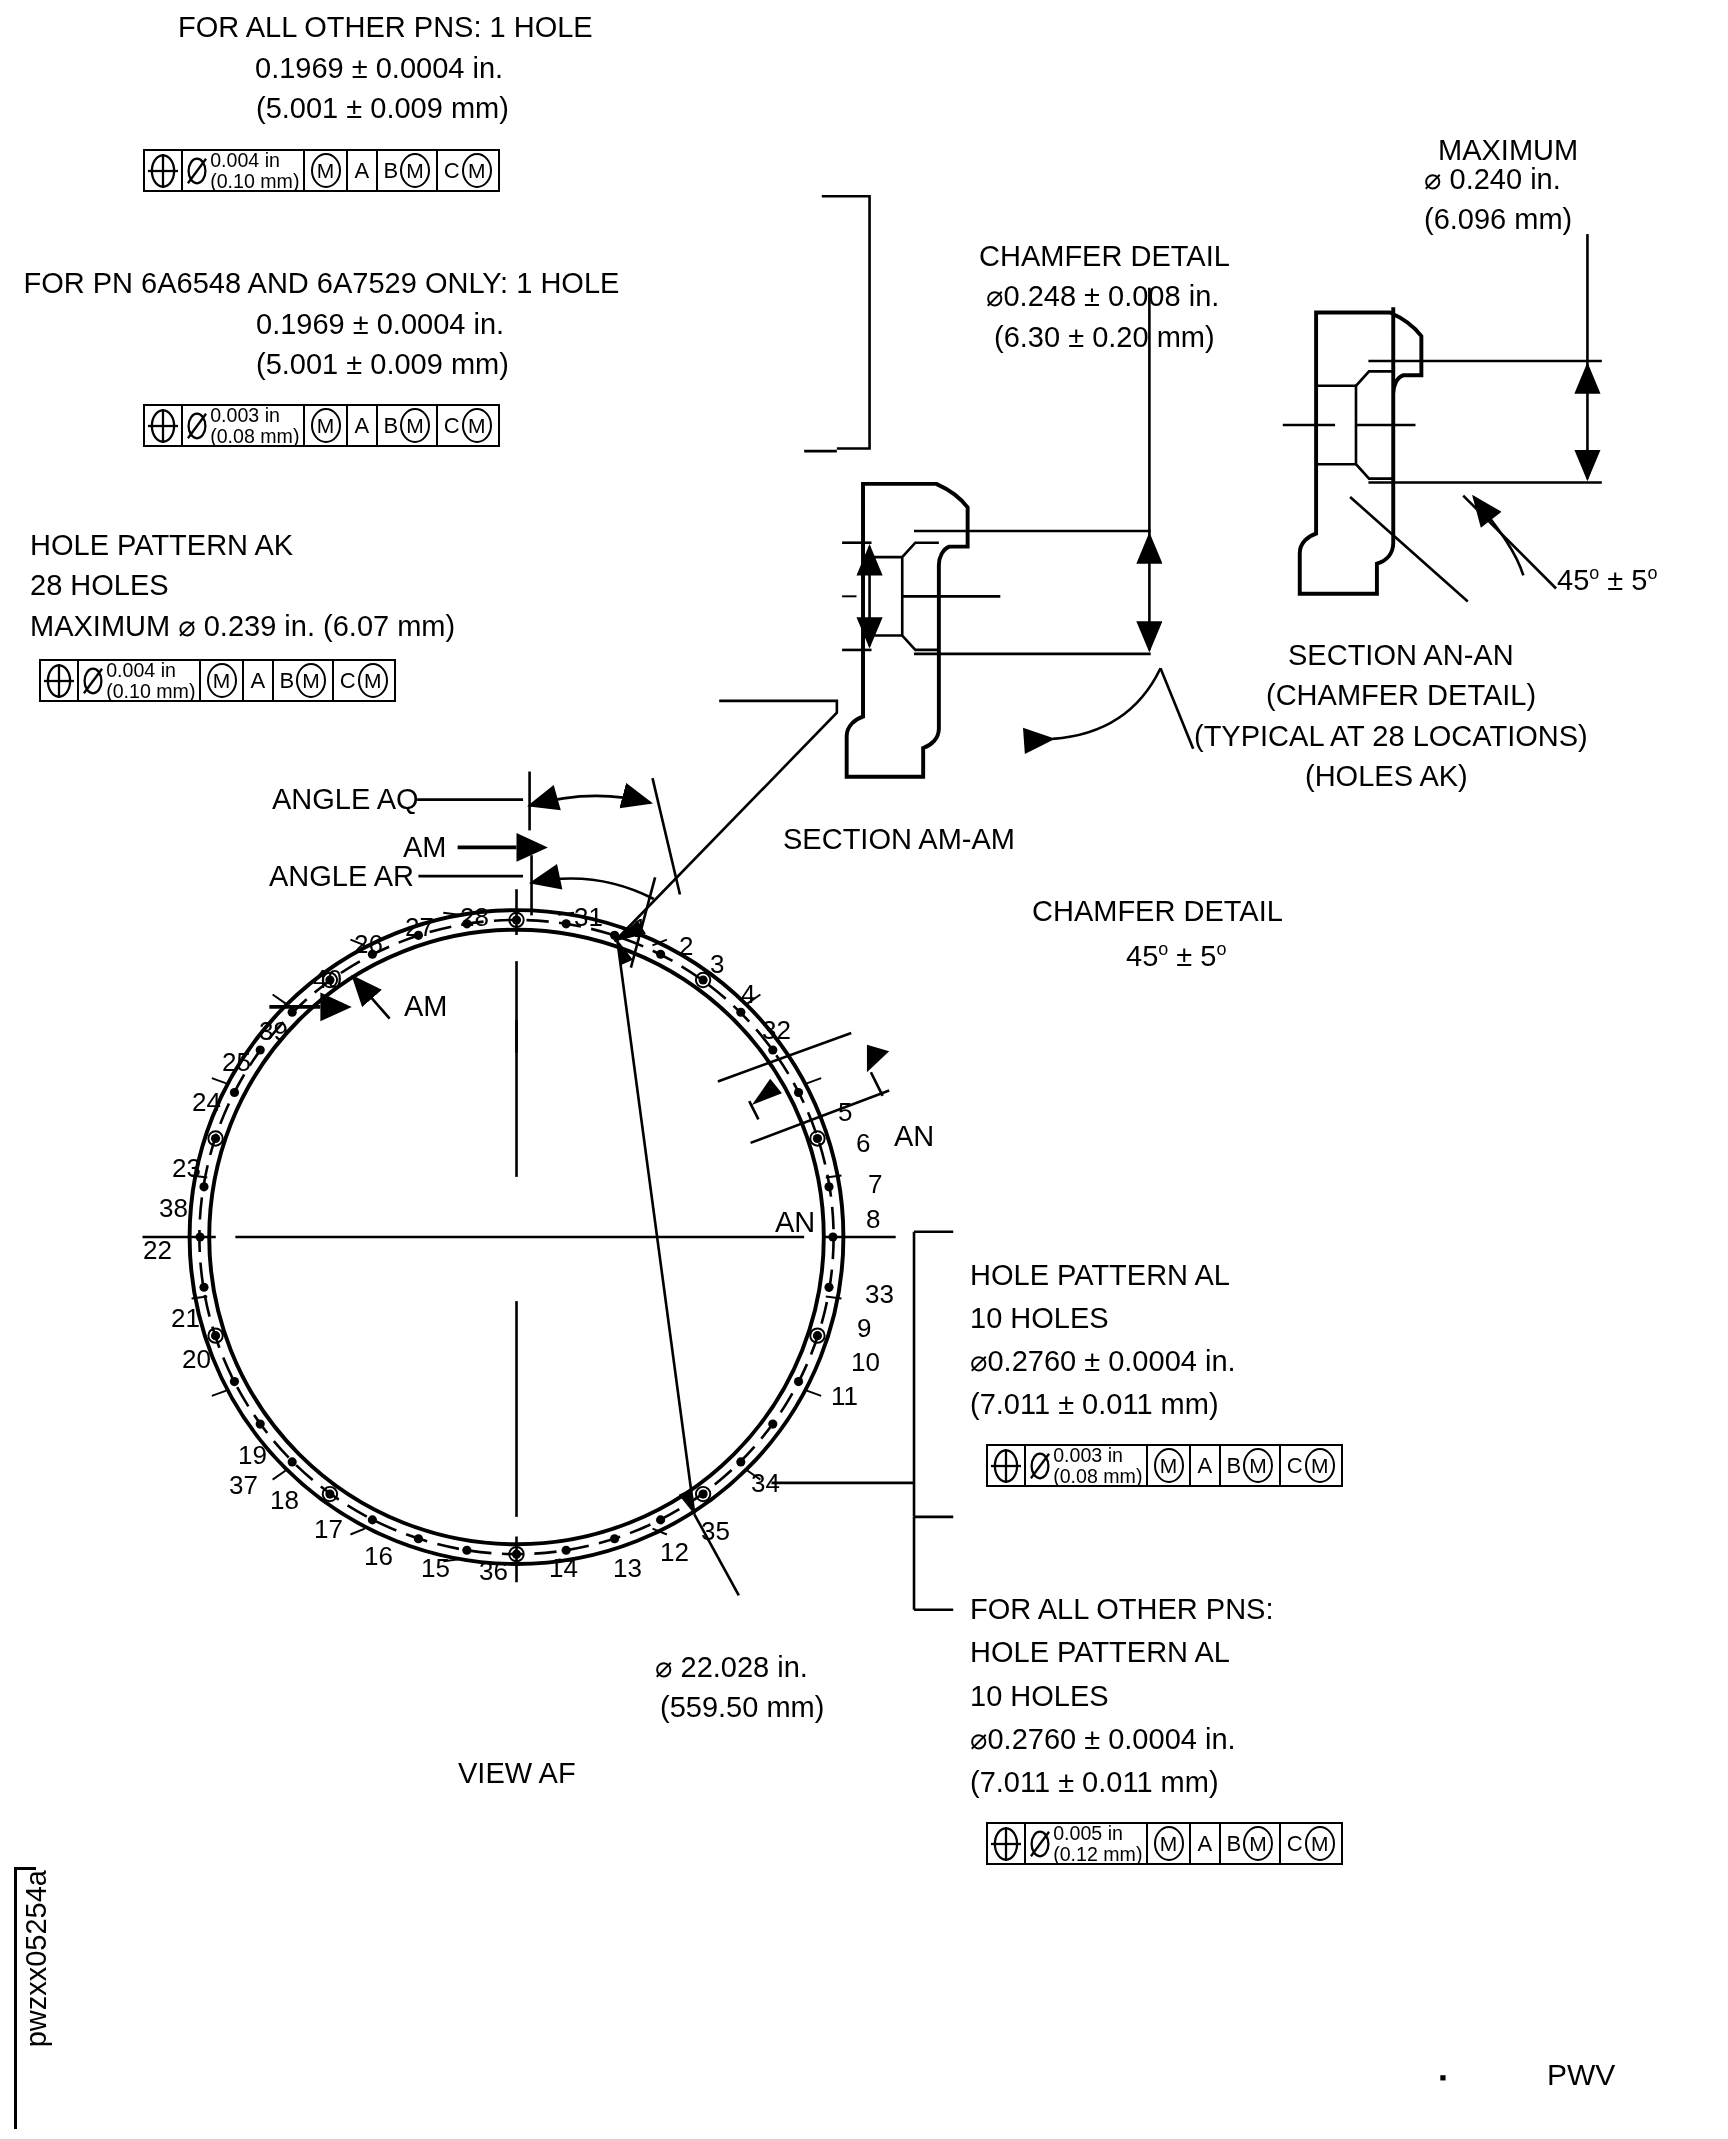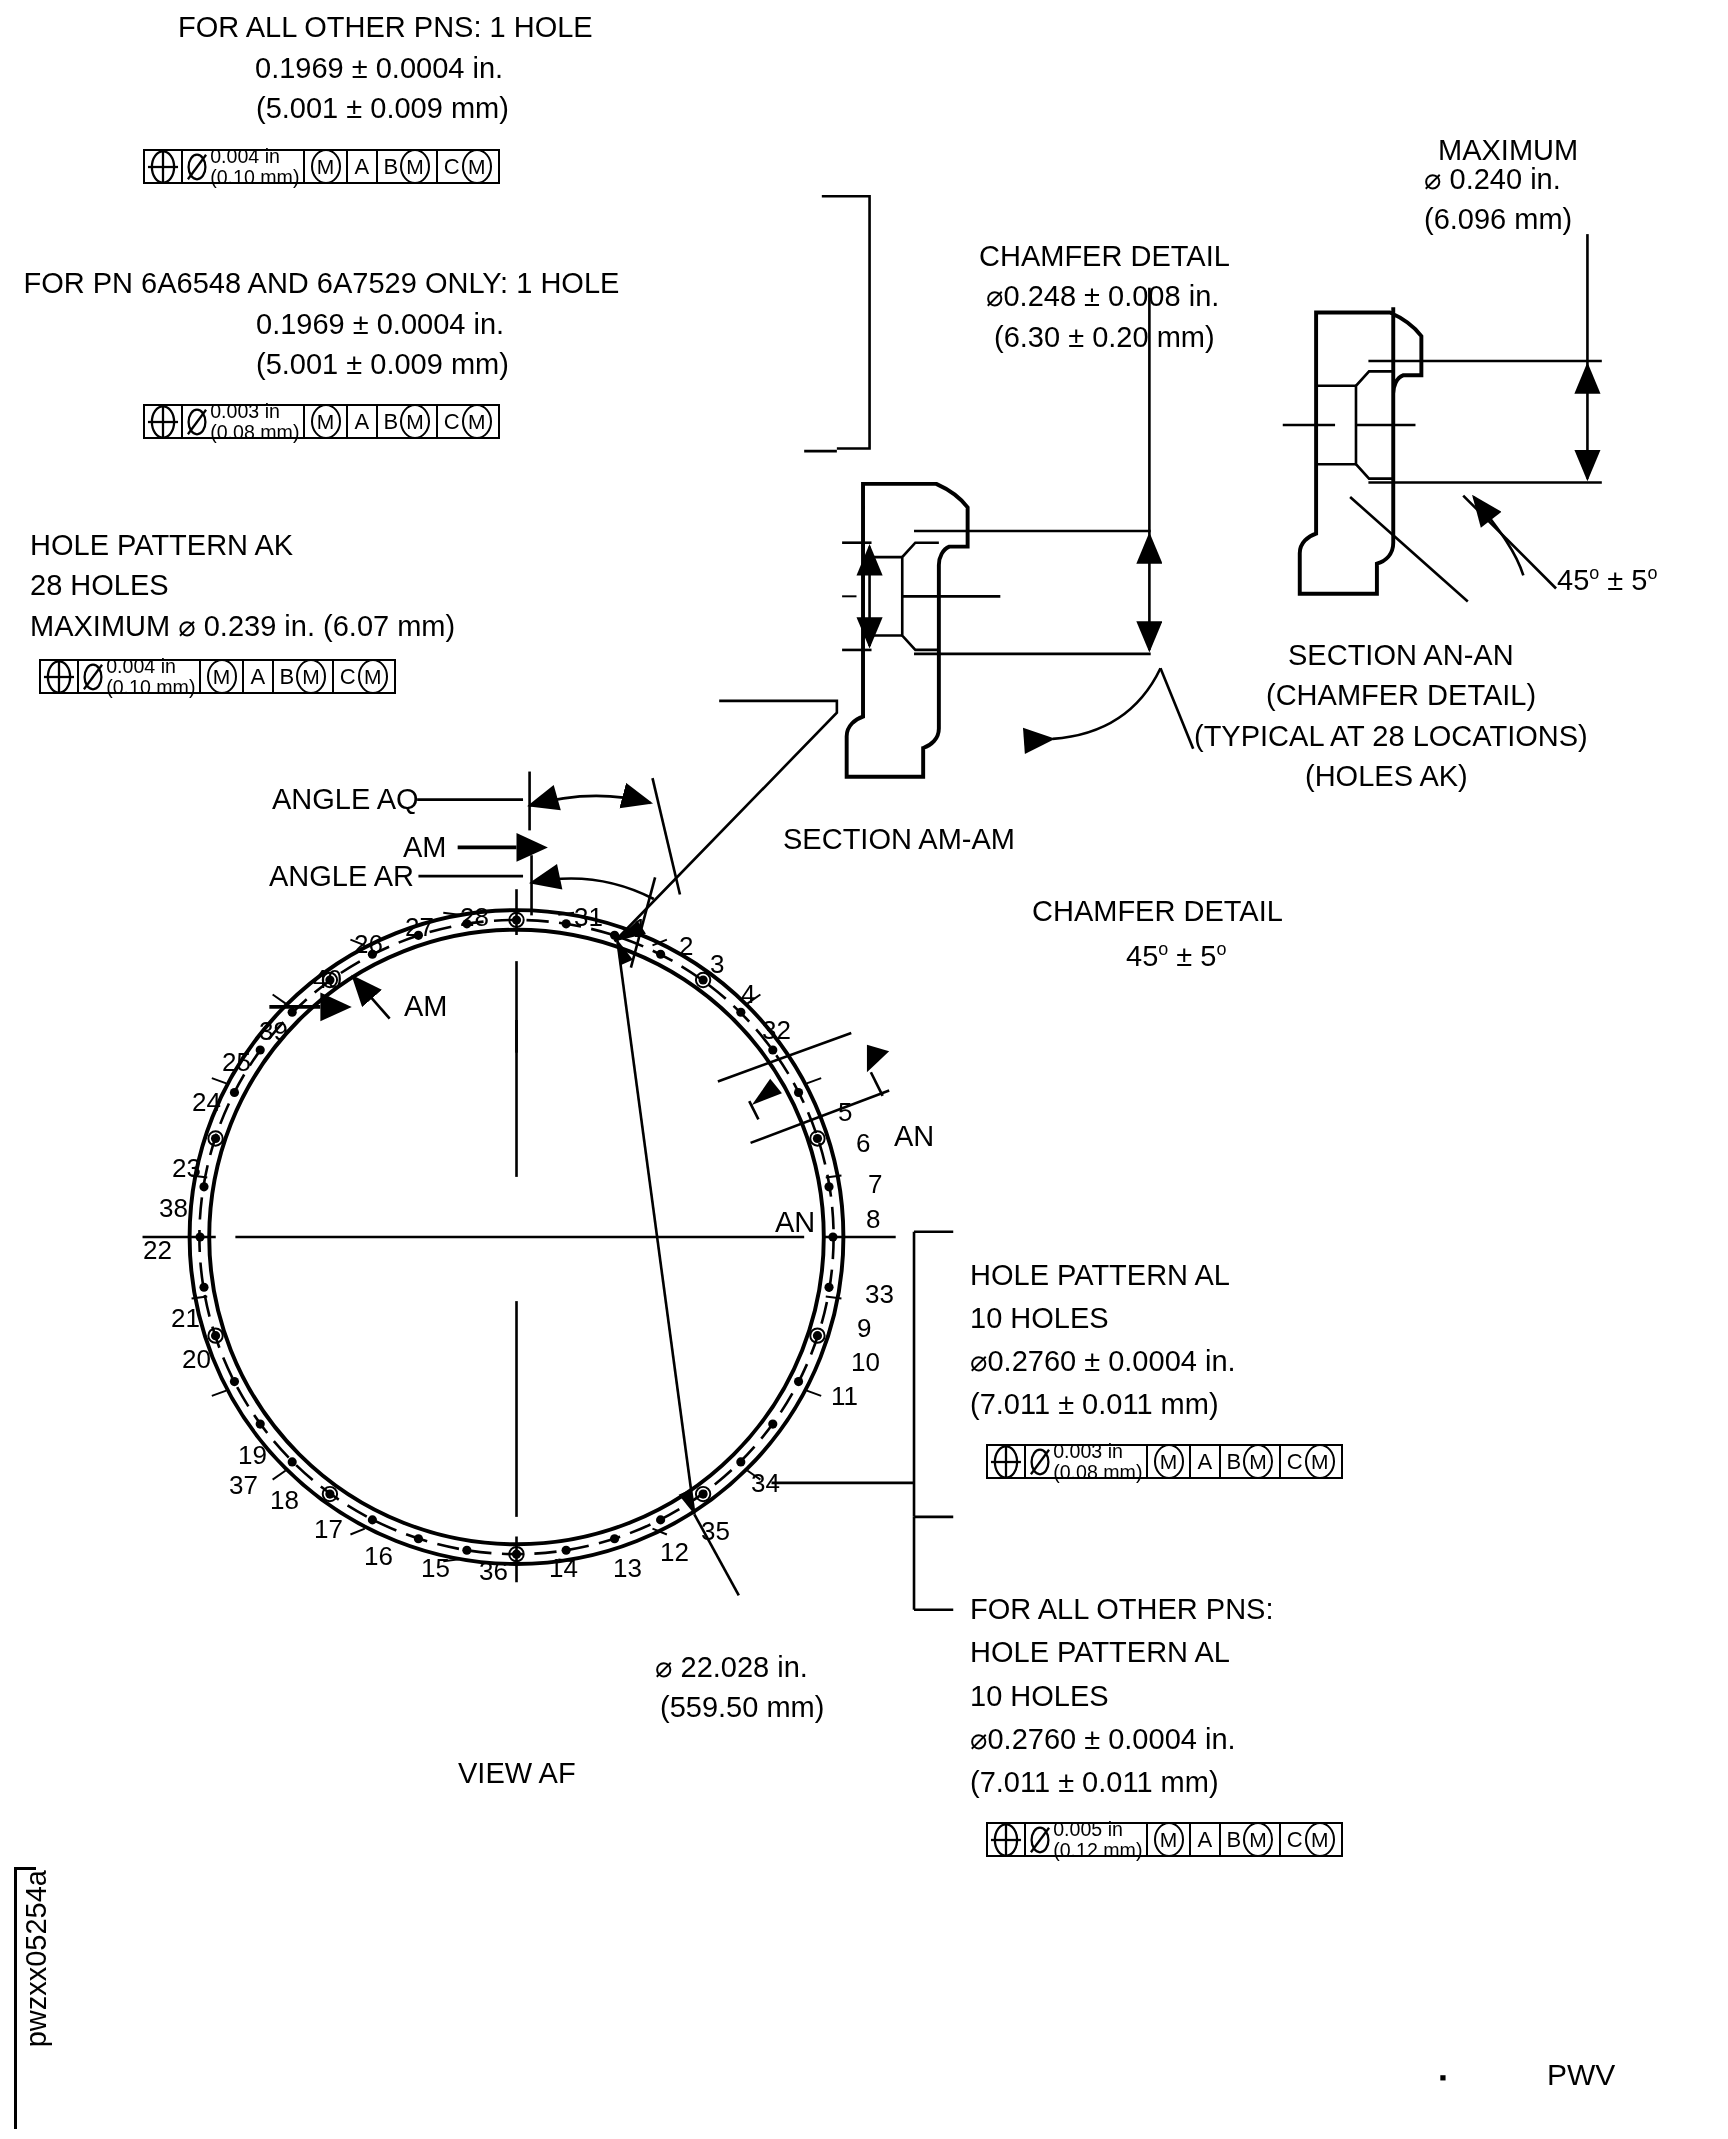--- a/index.html
+++ b/index.html
@@ -33,21 +33,21 @@
     vertical-align: super;
   }
 
   
   .fcf {
     position: absolute;
     display: flex;
     align-items: stretch;
     border: 2px solid #000;
     background: #fff;
-    height: 35px;
+    height: 43px;
     box-sizing: border-box;
   }
   .fcf .cell {
     border-right: 2px solid #000;
     display: flex;
     align-items: center;
     justify-content: center;
     box-sizing: border-box;
     padding: 0 5.2px;
     position: relative;

